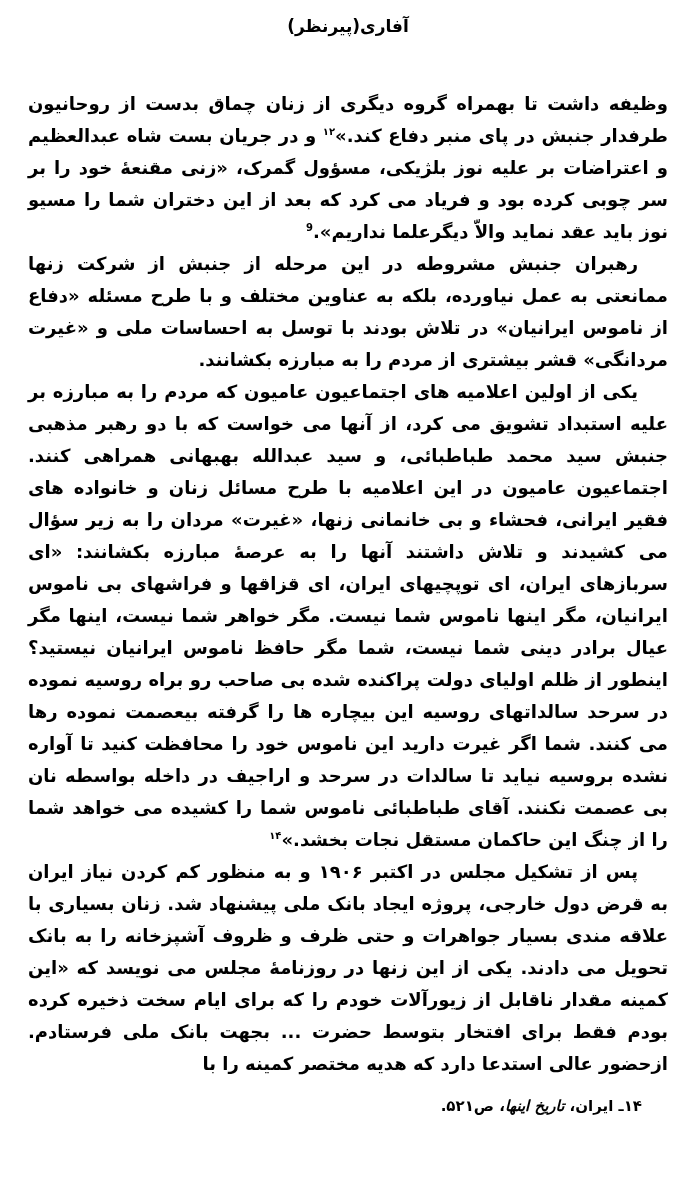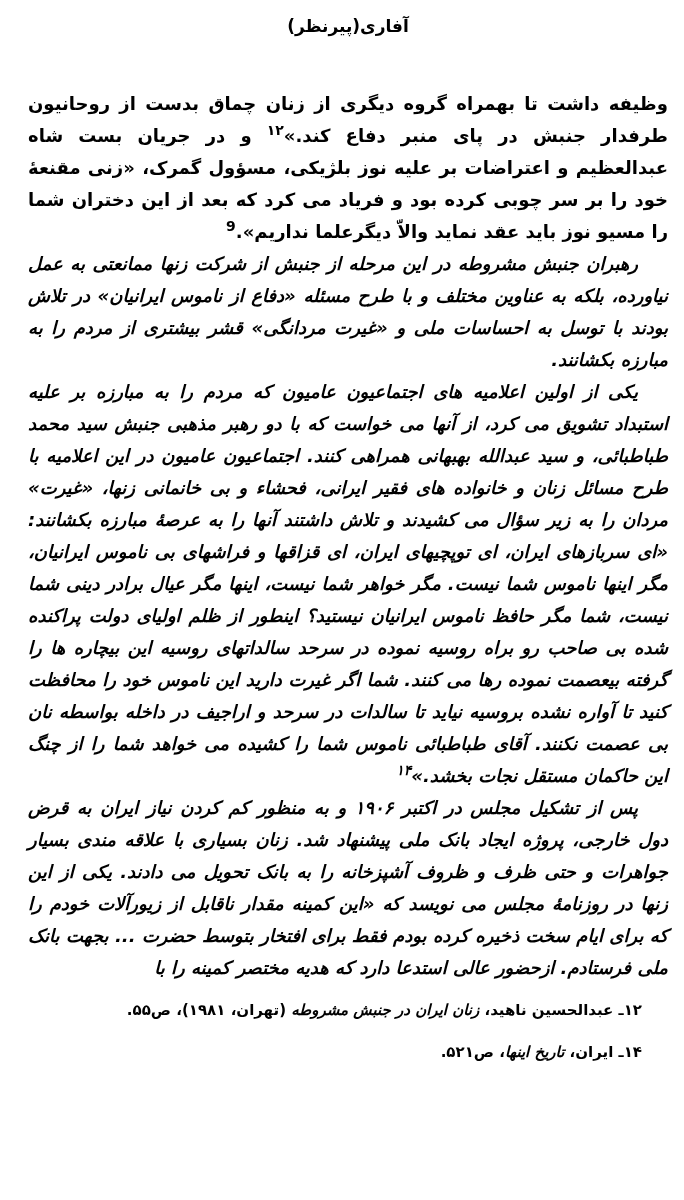--- a/index.html
+++ b/index.html
@@ -23,23 +23,23 @@
     line-height: 24px;
     margin-bottom: 50px;
   }
   .article-body p {
     margin: 0;
     font-size: 18px;
     font-weight: bold;
     line-height: 32px;
     text-align: justify;
   }
-  .article-body p.indent { text-indent: 30px; font-style: italic; }
+  .article-body p.indent { text-indent: 30px; }
   sup.fn-ref {
-    font-size: 14px;
+    font-size: 10px;
     font-weight: bold;
     line-height: 0;
     vertical-align: super;
   }
   .footnotes {
     margin-top: 14px;
     margin-right: 26px;
     font-size: 15px;
     font-weight: bold;
   }
@@ -72,23 +72,20 @@
     </p>
 
     <p class="indent">
       <span>پس از تشکیل مجلس در اکتبر ۱۹۰۶ و به منظور کم کردن نیاز ایران به قرض دول خارجی، پروژه ایجاد بانک ملی پیشنهاد شد. زنان بسیاری با علاقه مندی بسیار جواهرات و حتی ظرف و ظروف آشپزخانه را به بانک تحویل می دادند. یکی از این زنها در روزنامهٔ مجلس می نویسد که «این کمینه مقدار ناقابل از زیورآلات خودم را که برای ایام سخت ذخیره کرده بودم فقط برای افتخار بتوسط حضرت ... بجهت بانک ملی فرستادم. ازحضور عالی استدعا دارد که هدیه مختصر کمینه را با</span>
     </p>
 
   </div>
 
   <div class="footnotes">
 
-    <p class="footnote">
-      <span>۱۲ـ</span><span> عبدالحسین ناهید، </span><span class="book-title">زنان ایران در جنبش مشروطه</span><span> (تهران، ۱۹۸۱)، ص۵۵.</span>
-    </p>
 
 
     <p class="footnote">
       <span>۱۴ـ</span><span> ایران، </span><span class="book-title">تاریخ اینها</span><span>، ص۵۲۱.</span>
     </p>
 
   </div>
 
 </div>
 

